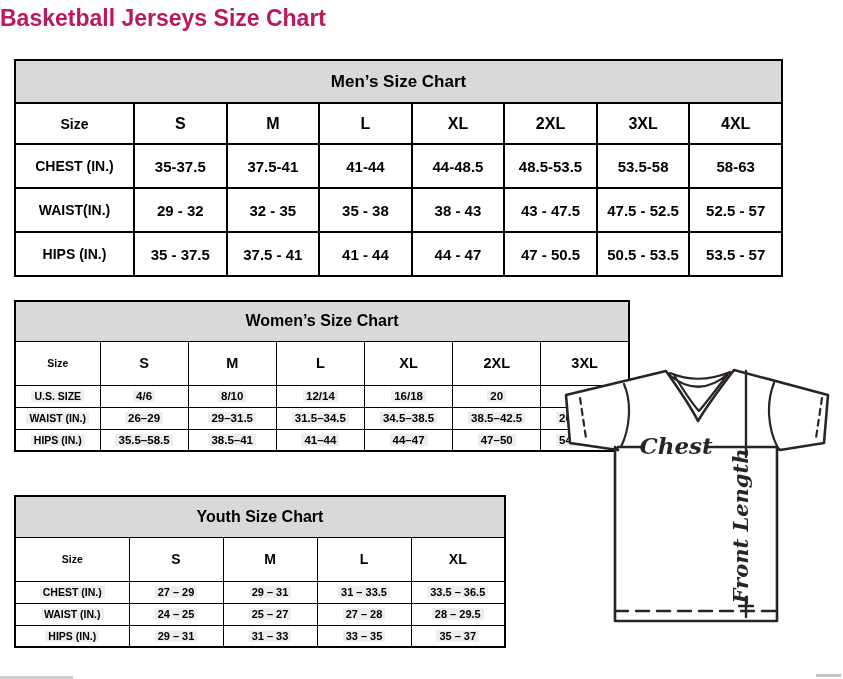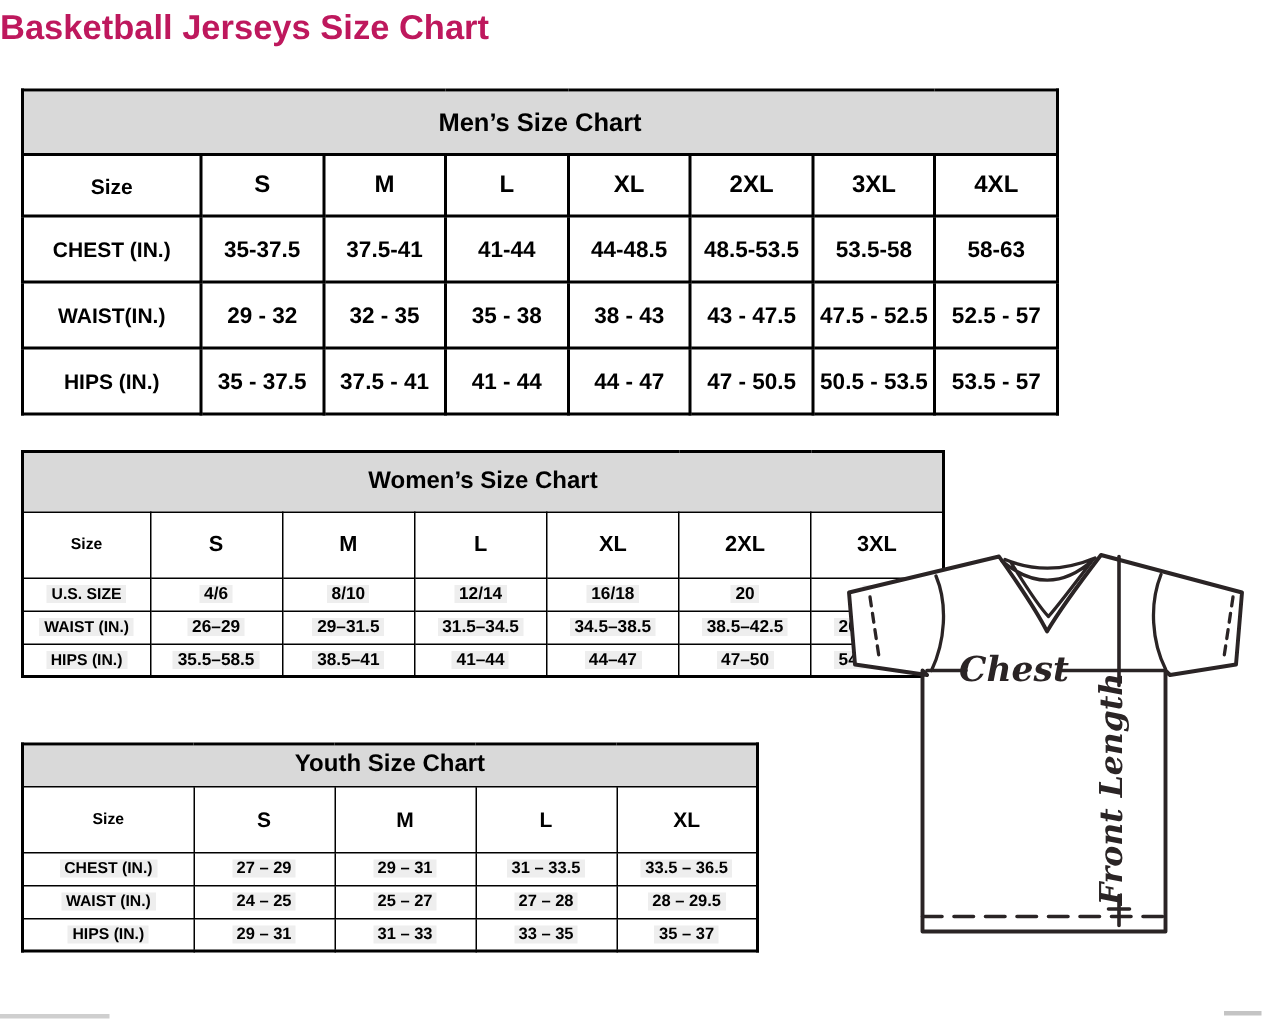--- a/index.html
+++ b/index.html
@@ -8,42 +8,42 @@
     font-family:"Liberation Sans",sans-serif;color:#000;overflow:hidden;
   }
   .page-title{
     position:absolute;left:0;top:5px;width:806px;margin:0;
     font-size:23px;font-weight:bold;color:#be185d;
   }
   table{position:absolute;border-collapse:collapse;table-layout:fixed;background:#fff;}
   th,td{text-align:center;vertical-align:middle;padding:0;font-weight:bold;color:#000;overflow:hidden;white-space:nowrap;}
   .band{background:#d9d9d9;}
   
-  #mens{left:14px;top:59px;width:692px;}
+  #mens{left:14px;top:59px;width:769px;}
   #mens th,#mens td{border:2px solid #000;}
   #mens .band-row{height:43px;}
   #mens .band{font-size:17px;}
   #mens .size-row{height:41px;font-size:16px;}
   #mens .data-row{height:44px;font-size:15px;}
   #mens .rowlabel{font-size:14px;}
   #mens .val{background:none;padding:0;}
   
   #womens{left:14px;top:300px;width:616px;}
   #womens th,#womens td{border:1px solid #000;}
   #womens{border:2px solid #000;}
   #womens .band-row{height:40px;}
   #womens .band{font-size:16px;}
   #womens .size-row{height:44px;font-size:14.5px;}
   #womens .data-row{height:22px;font-size:11.5px;}
   #womens .rowlabel{font-size:10.5px;}
   
   #youth{left:14px;top:495px;width:492px;}
   #youth th,#youth td{border:1px solid #000;}
   #youth{border:2px solid #000;}
-  #youth .band-row{height:28px;}
+  #youth .band-row{height:41px;}
   #youth .band{font-size:16px;}
   #youth .size-row{height:44px;font-size:14px;}
   #youth .data-row{height:22px;font-size:11px;}
   #youth .rowlabel{font-size:10.5px;}
   
   #womens .val,#youth .val{background:#eeeeee;padding:0 3px;margin-top:44px;}
   
   .jersey{position:absolute;left:562px;top:358px;width:281px;height:272px;}
   .jtext{font-family:"DejaVu Serif",serif;font-style:italic;font-weight:bold;fill:#2a2425;}
   

